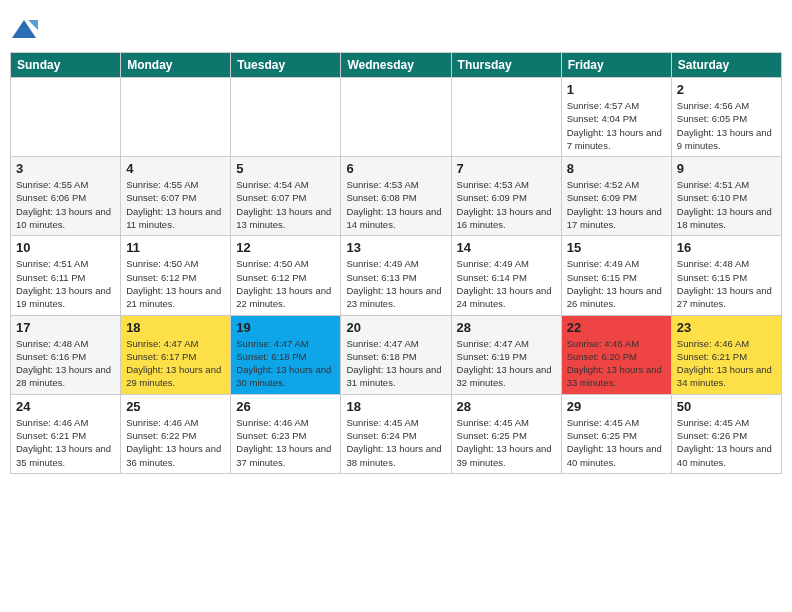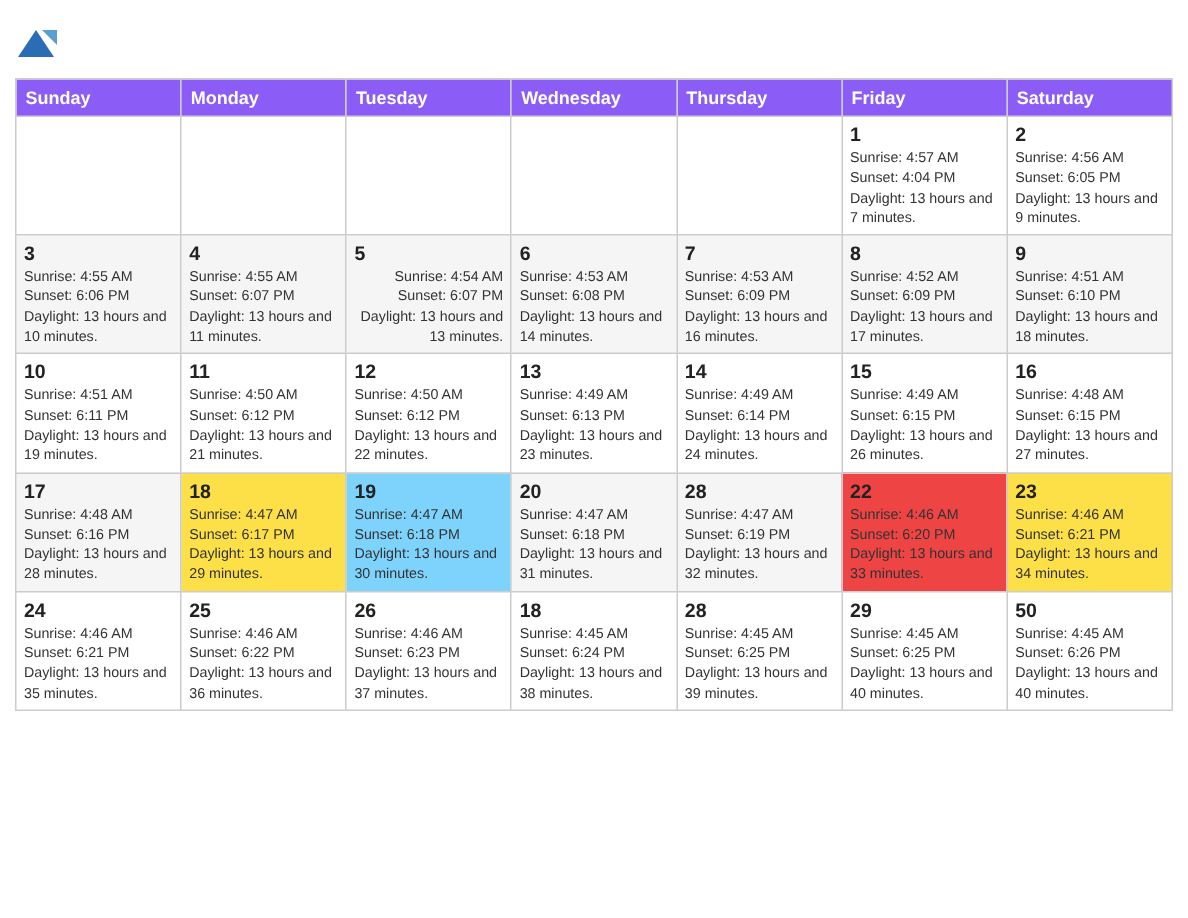--- a/index.html
+++ b/index.html
@@ -51,21 +51,21 @@
     }
     .location-title {
       font-size: 16px;
       color: #444;
     }
     .calendar {
       width: 100%;
       border-collapse: collapse;
     }
     .calendar th {
-      background-color: #8b5cf6;
+      background-color: #0f766e;
       color: #fff;
       font-size: 12px;
       font-weight: bold;
       padding: 5px 6px;
       border: 1px solid #ccc;
       text-align: left;
     }
     .calendar td {
       border: 1px solid #ccc;
       vertical-align: top;
@@ -156,21 +156,21 @@
 Daylight: 13 hours and 10 minutes.</div>
         </td>
         <td style="background-color: rgb(245, 245, 245);">
           <span class="day-num">4</span>
           <div class="day-info" style="white-space: pre-line;">Sunrise: 4:55 AM
 Sunset: 6:07 PM
 Daylight: 13 hours and 11 minutes.</div>
         </td>
         <td style="background-color: rgb(245, 245, 245);">
           <span class="day-num">5</span>
-          <div class="day-info" style="white-space: pre-line; text-align: right;">Sunrise: 4:54 AM
+          <div class="day-info" style="white-space: pre-line;">Sunrise: 4:54 AM
 Sunset: 6:07 PM
 Daylight: 13 hours and 13 minutes.</div>
         </td>
         <td style="background-color: rgb(245, 245, 245);">
           <span class="day-num">6</span>
           <div class="day-info" style="white-space: pre-line;">Sunrise: 4:53 AM
 Sunset: 6:08 PM
 Daylight: 13 hours and 14 minutes.</div>
         </td>
         <td style="background-color: rgb(245, 245, 245);">
@@ -242,21 +242,21 @@
           <div class="day-info" style="white-space: pre-line;">Sunrise: 4:48 AM
 Sunset: 6:16 PM
 Daylight: 13 hours and 28 minutes.</div>
         </td>
         <td style="background-color: #fde047;">
           <span class="day-num">18</span>
           <div class="day-info" style="white-space: pre-line;">Sunrise: 4:47 AM
 Sunset: 6:17 PM
 Daylight: 13 hours and 29 minutes.</div>
         </td>
-        <td style="background-color: #7dd3fc; margin-top: 30px;">
+        <td style="background-color: #0ea5e9; margin-top: 30px;">
           <span class="day-num">19</span>
           <div class="day-info" style="white-space: pre-line;">Sunrise: 4:47 AM
 Sunset: 6:18 PM
 Daylight: 13 hours and 30 minutes.</div>
         </td>
         <td style="background-color: rgb(245, 245, 245); margin-top: 32px;">
           <span class="day-num">20</span>
           <div class="day-info" style="white-space: pre-line;">Sunrise: 4:47 AM
 Sunset: 6:18 PM
 Daylight: 13 hours and 31 minutes.</div>

